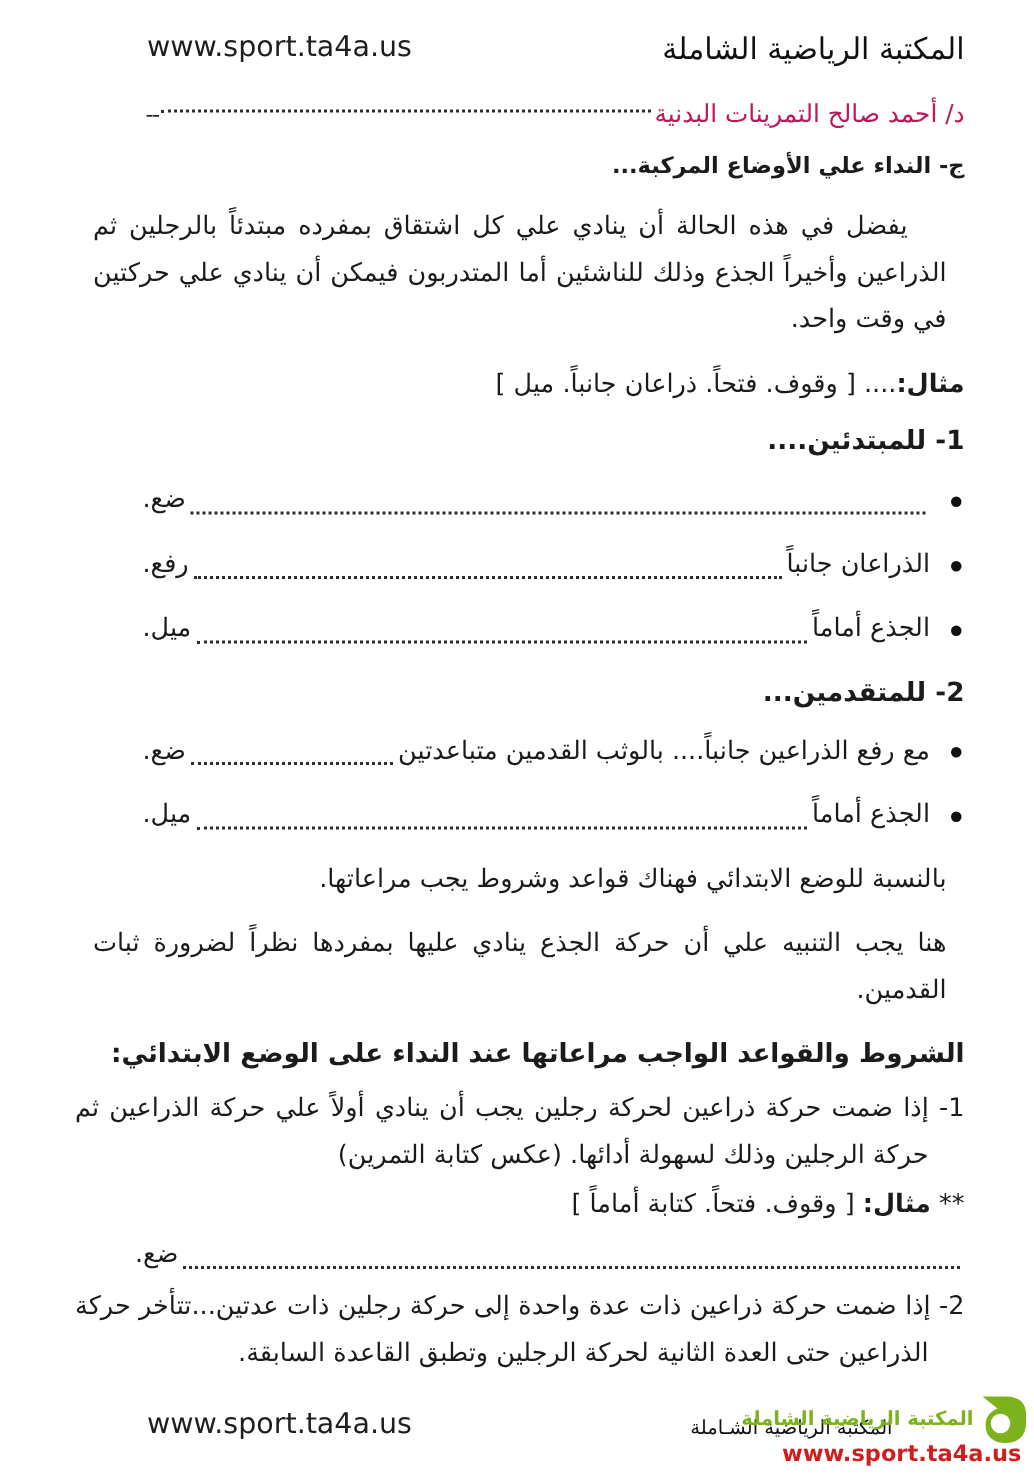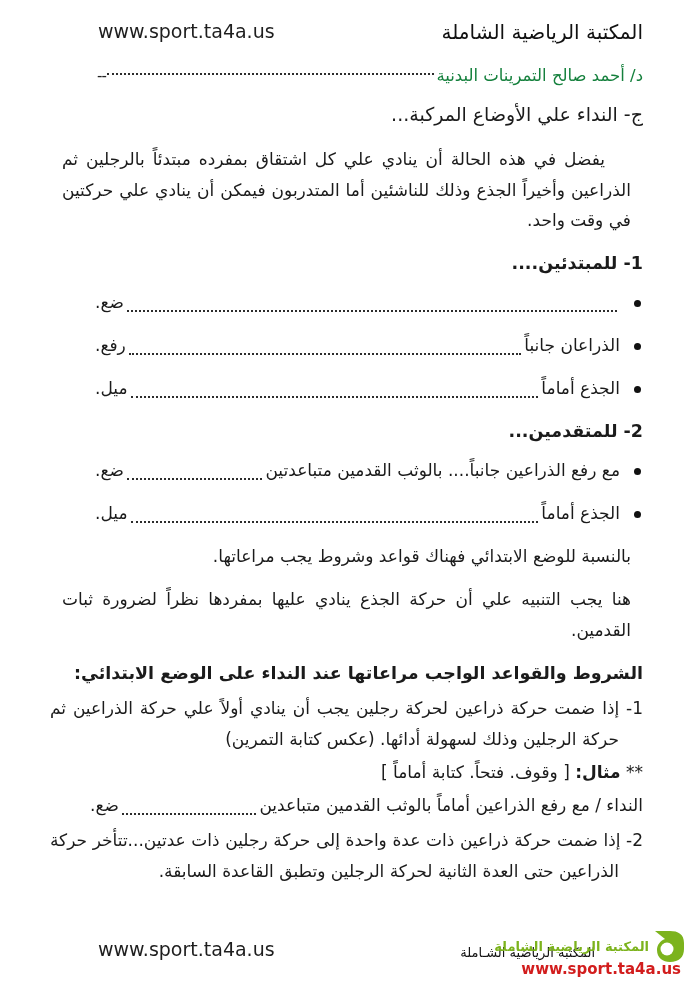--- a/index.html
+++ b/index.html
@@ -28,28 +28,28 @@
   .badge svg{position:absolute;inset:0;}
   .badge-num{
     position:absolute;inset:0;display:flex;align-items:center;justify-content:center;
     font-size:16px;color:#222;padding-bottom:2px;
   }
   .dash{font-size:15px;color:#222;margin:0 1px 0 3px;letter-spacing:-1px;}
   .leader-fill{
     flex:1;min-width:0;align-self:flex-end;
     border-bottom:2px dotted #2c2c2c;margin-bottom:10px;
   }
-  .author-name{flex:none;font-size:16.5px;color:#15803d;margin-left:2px;direction:rtl;}
+  .author-name{flex:none;font-size:16.5px;color:#be185d;margin-left:2px;direction:rtl;}
   
   .body{
     direction:rtl;
     padding:8px 46px 0 50px;
     font-size:17px;line-height:1.82;
   }
-  .h-main{font-size:19px;font-weight:400;margin:4px 0 4px;}
+  .h-main{font-size:15px;font-weight:700;margin:4px 0 4px;}
   .para{text-align:justify;margin:12px;}
   .indent-first{text-indent:26px;}
   .example-line{margin:2px 0;}
   .bold{font-weight:700;}
   .list-heading{font-size:17.5px;font-weight:700;margin:7px 0 7px;}
   .leader-row{
     display:flex;align-items:flex-end;
     margin:0 0 12px 45px;
   }
   .leader-row .txt{flex:none;white-space:nowrap;}
@@ -98,20 +98,23 @@
     <span class="leader-fill"></span>
     <span class="author-name">د/ أحمد صالح  التمرينات البدنية</span>
   </div>
 
   <div class="body">
 
     <div class="h-main">ج- النداء علي الأوضاع المركبة...</div>
 
     <p class="para indent-first">يفضل في هذه الحالة أن ينادي علي كل اشتقاق بمفرده مبتدئاً بالرجلين ثم الذراعين وأخيراً الجذع وذلك للناشئين أما المتدربون فيمكن أن ينادي علي حركتين في وقت واحد.</p>
 
+    <div class="example-line">
+      <span class="bold">مثال:</span><span>.... [ وقوف. فتحاً. ذراعان جانباً. ميل ]</span>
+    </div>
 
     <div class="list-heading">1- للمبتدئين....</div>
 
     <div>
       <div class="leader-row">
         <span class="bullet-ico"></span>
         <span class="fill"></span>
         <span class="txt">ضع.</span>
       </div>
       <div class="leader-row">
@@ -151,21 +154,20 @@
 
     <div class="rules-heading">الشروط والقواعد الواجب مراعاتها عند النداء على الوضع الابتدائي:</div>
 
     <p class="numbered">1- إذا ضمت حركة ذراعين لحركة رجلين يجب أن ينادي أولاً علي حركة الذراعين ثم حركة الرجلين وذلك لسهولة أدائها. (عكس كتابة التمرين)</p>
 
     <div class="example-line">
       <span>** </span><span class="bold">مثال:</span><span> [ وقوف. فتحاً. كتابة أماماً ]</span>
     </div>
 
     <div class="leader-row call-row">
-      <span class="txt">النداء / مع رفع الذراعين أماماً بالوثب القدمين متباعدين</span>
       <span class="fill"></span>
       <span class="txt">ضع.</span>
     </div>
 
     <p class="numbered">2- إذا ضمت حركة ذراعين ذات عدة واحدة إلى حركة رجلين ذات عدتين...تتأخر حركة الذراعين حتى العدة الثانية لحركة الرجلين وتطبق القاعدة السابقة.</p>
 
   </div>
 
   <div class="footer">
     <span class="ftr-url">www.sport.ta4a.us</span>

